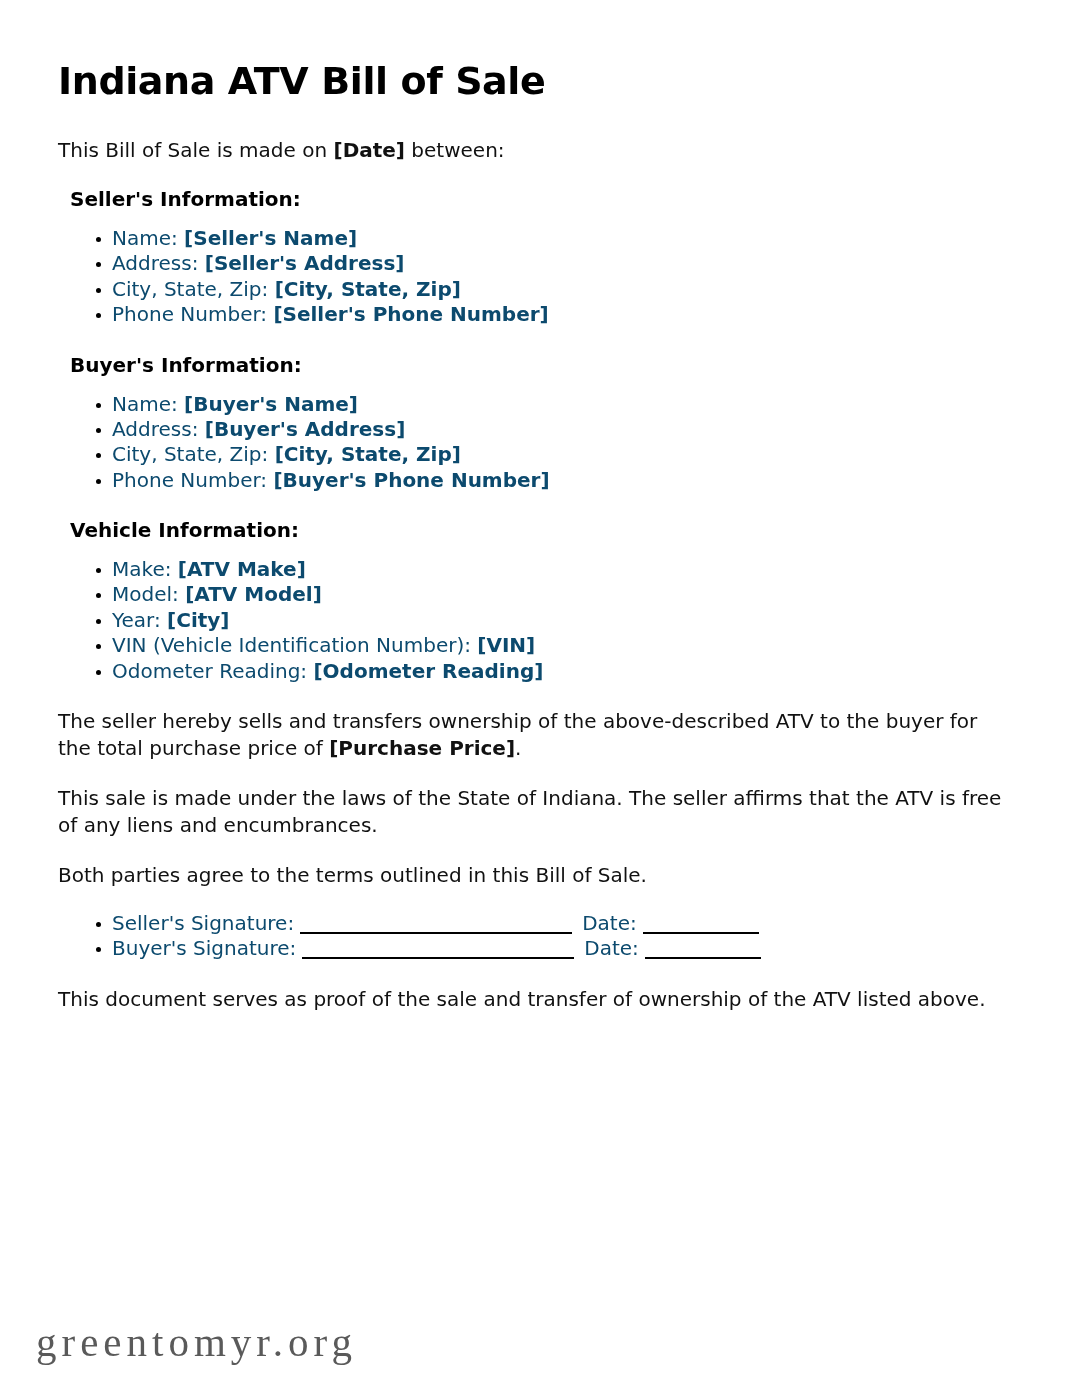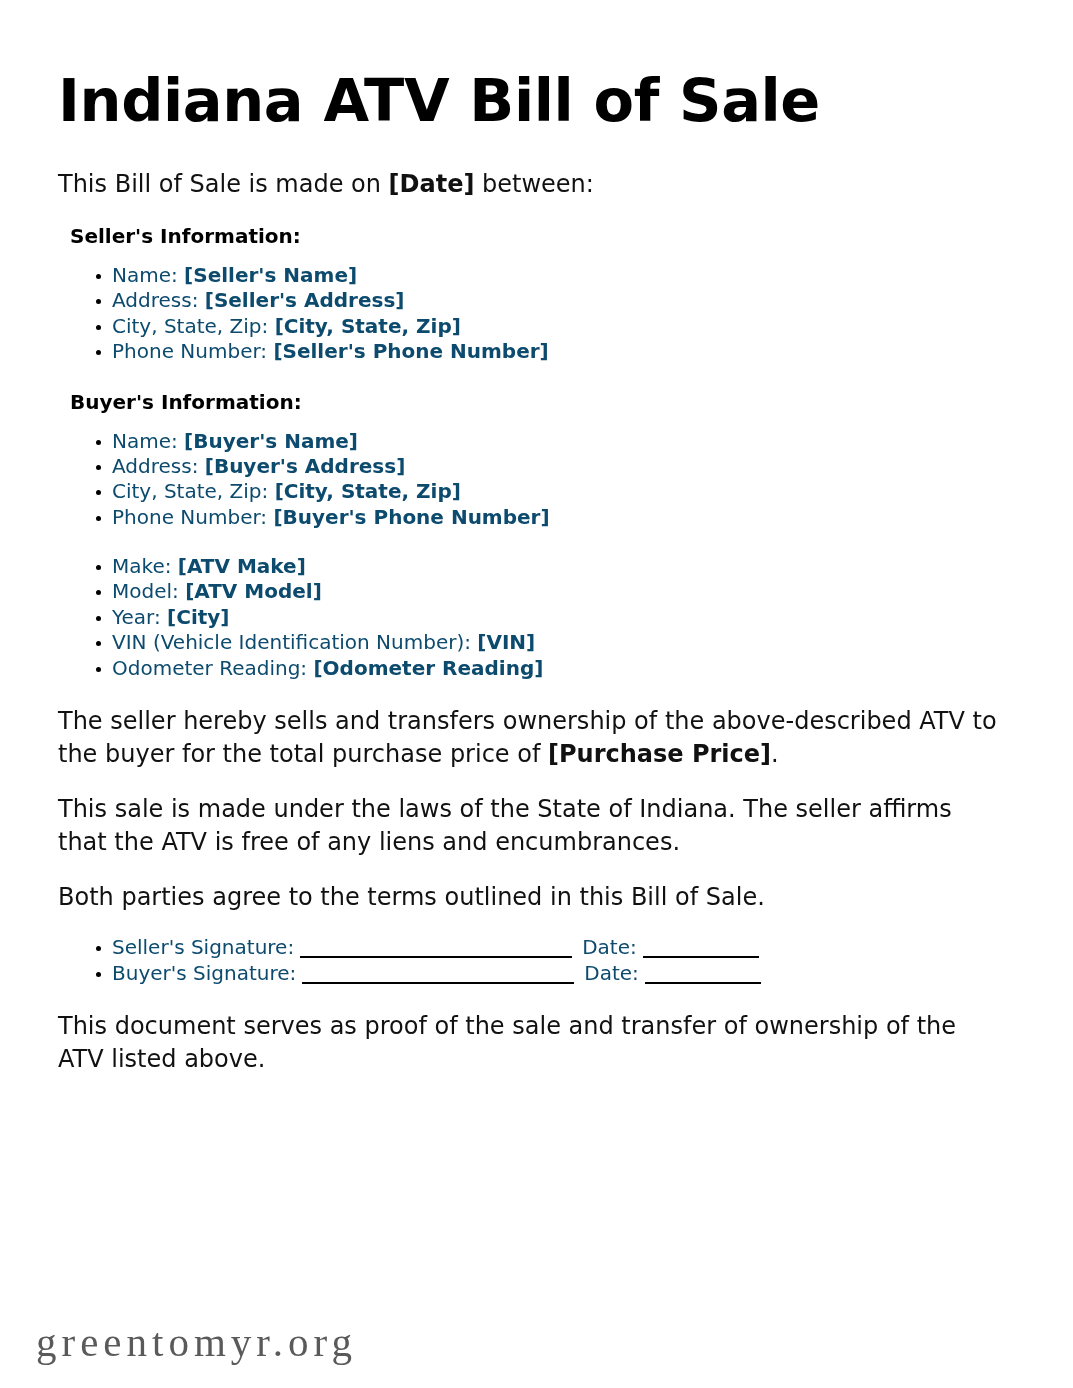--- a/index.html
+++ b/index.html
@@ -18,29 +18,29 @@
     color: #000000;
   }
   .content {
     position: absolute;
     left: 58px;
     top: 60px;
     width: 950px;
   }
   .doc-title {
     font-family: "DejaVu Sans", sans-serif;
-    font-size: 59px;
+    font-size: 38px;
     font-weight: bold;
     letter-spacing: -0.4px;
     line-height: 1.12;
-    margin: 8px 0 34px 0;
+    margin: 0 0 34px 0;
     color: #000;
   }
   p.para {
-    font-size: 24px;
+    font-size: 20px;
     line-height: 1.37;
     margin: 0 0 22px 0;
     color: #111;
     font-weight: 400;
   }
   h2.section-head {
     font-size: 20px;
     font-weight: bold;
     line-height: 1.3;
     margin: 0 0 14px 12px;
@@ -122,20 +122,21 @@
     </ul>
 
     <h2 class="section-head">Buyer's Information:</h2>
     <ul class="bullets">
       <li><span class="lbl">Name: </span><span class="ph">[Buyer's Name]</span></li>
       <li><span class="lbl">Address: </span><span class="ph">[Buyer's Address]</span></li>
       <li><span class="lbl">City, State, Zip: </span><span class="ph">[City, State, Zip]</span></li>
       <li><span class="lbl">Phone Number: </span><span class="ph">[Buyer's Phone Number]</span></li>
     </ul>
 
+    <h2 class="section-head">Vehicle Information:</h2>
     <ul class="bullets">
       <li><span class="lbl">Make: </span><span class="ph">[ATV Make]</span></li>
       <li><span class="lbl">Model: </span><span class="ph">[ATV Model]</span></li>
       <li><span class="lbl">Year: </span><span class="ph">[City]</span></li>
       <li><span class="lbl">VIN (Vehicle Identification Number): </span><span class="ph">[VIN]</span></li>
       <li><span class="lbl">Odometer Reading: </span><span class="ph">[Odometer Reading]</span></li>
     </ul>
 
     <p class="para"><span>The seller hereby sells and transfers ownership of the above-described ATV to the buyer for the total purchase price of </span><span class="ph">[Purchase Price]</span><span>.</span></p>
 

